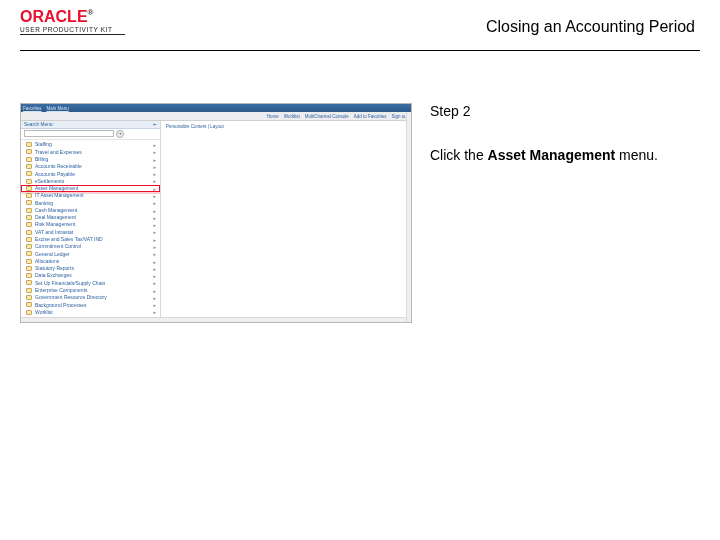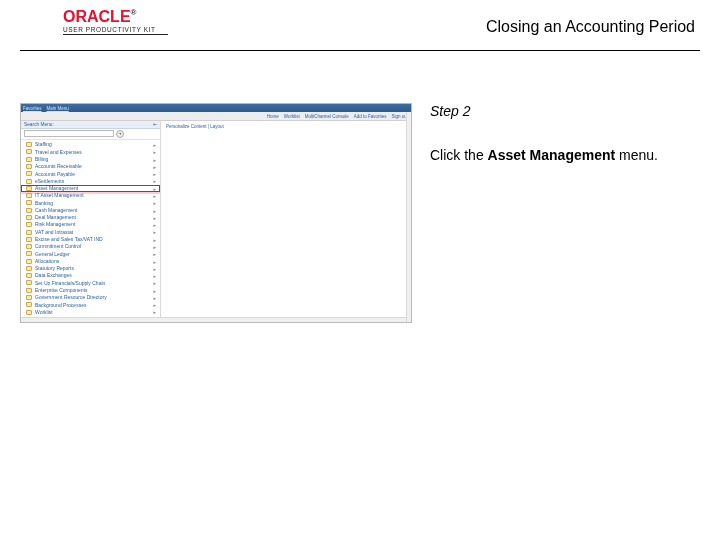--- a/index.html
+++ b/index.html
@@ -7,21 +7,21 @@
     width: 720px; height: 540px;
     font-family: Arial, Helvetica, sans-serif;
     background: #fff;
     position: relative;
   }
   .page-header {
     position: relative;
     height: 50px;
     padding: 8px 20px 0 20px;
   }
-  .logo-block { display: inline-block; margin-left: 43px; }
+  .logo-block { display: inline-block; }
   .oracle-logo {
     font-family: Arial, sans-serif;
     font-weight: bold;
     color: #e8102e;
     font-size: 16px;
     letter-spacing: 0;
   }
   .oracle-logo .reg { font-size: 8px; vertical-align: top; color:#333; }
   .upk {
     font-size: 6.5px;
@@ -125,21 +125,21 @@
   .scrollbar-b{
     position:absolute; left:0; right:5px; bottom:0; height:5px;
     background:#efefef; border-top:1px solid #d9d9d9;
   }
   
   .instructions{
     flex:1;
     font-size:14px; color:#000;
     padding-top:0;
   }
-  .step-label{ margin-bottom:28px;font-style:italic;}
+  .step-label{ margin-bottom:28px;}
   .instr-line .bold{ font-weight:bold;}
 </style>
 </head>
 <body>
 
 <div class="page-header">
   <div class="logo-block">
     <div class="oracle-logo">
       <span>ORACLE</span><span class="reg">®</span>
     </div>

